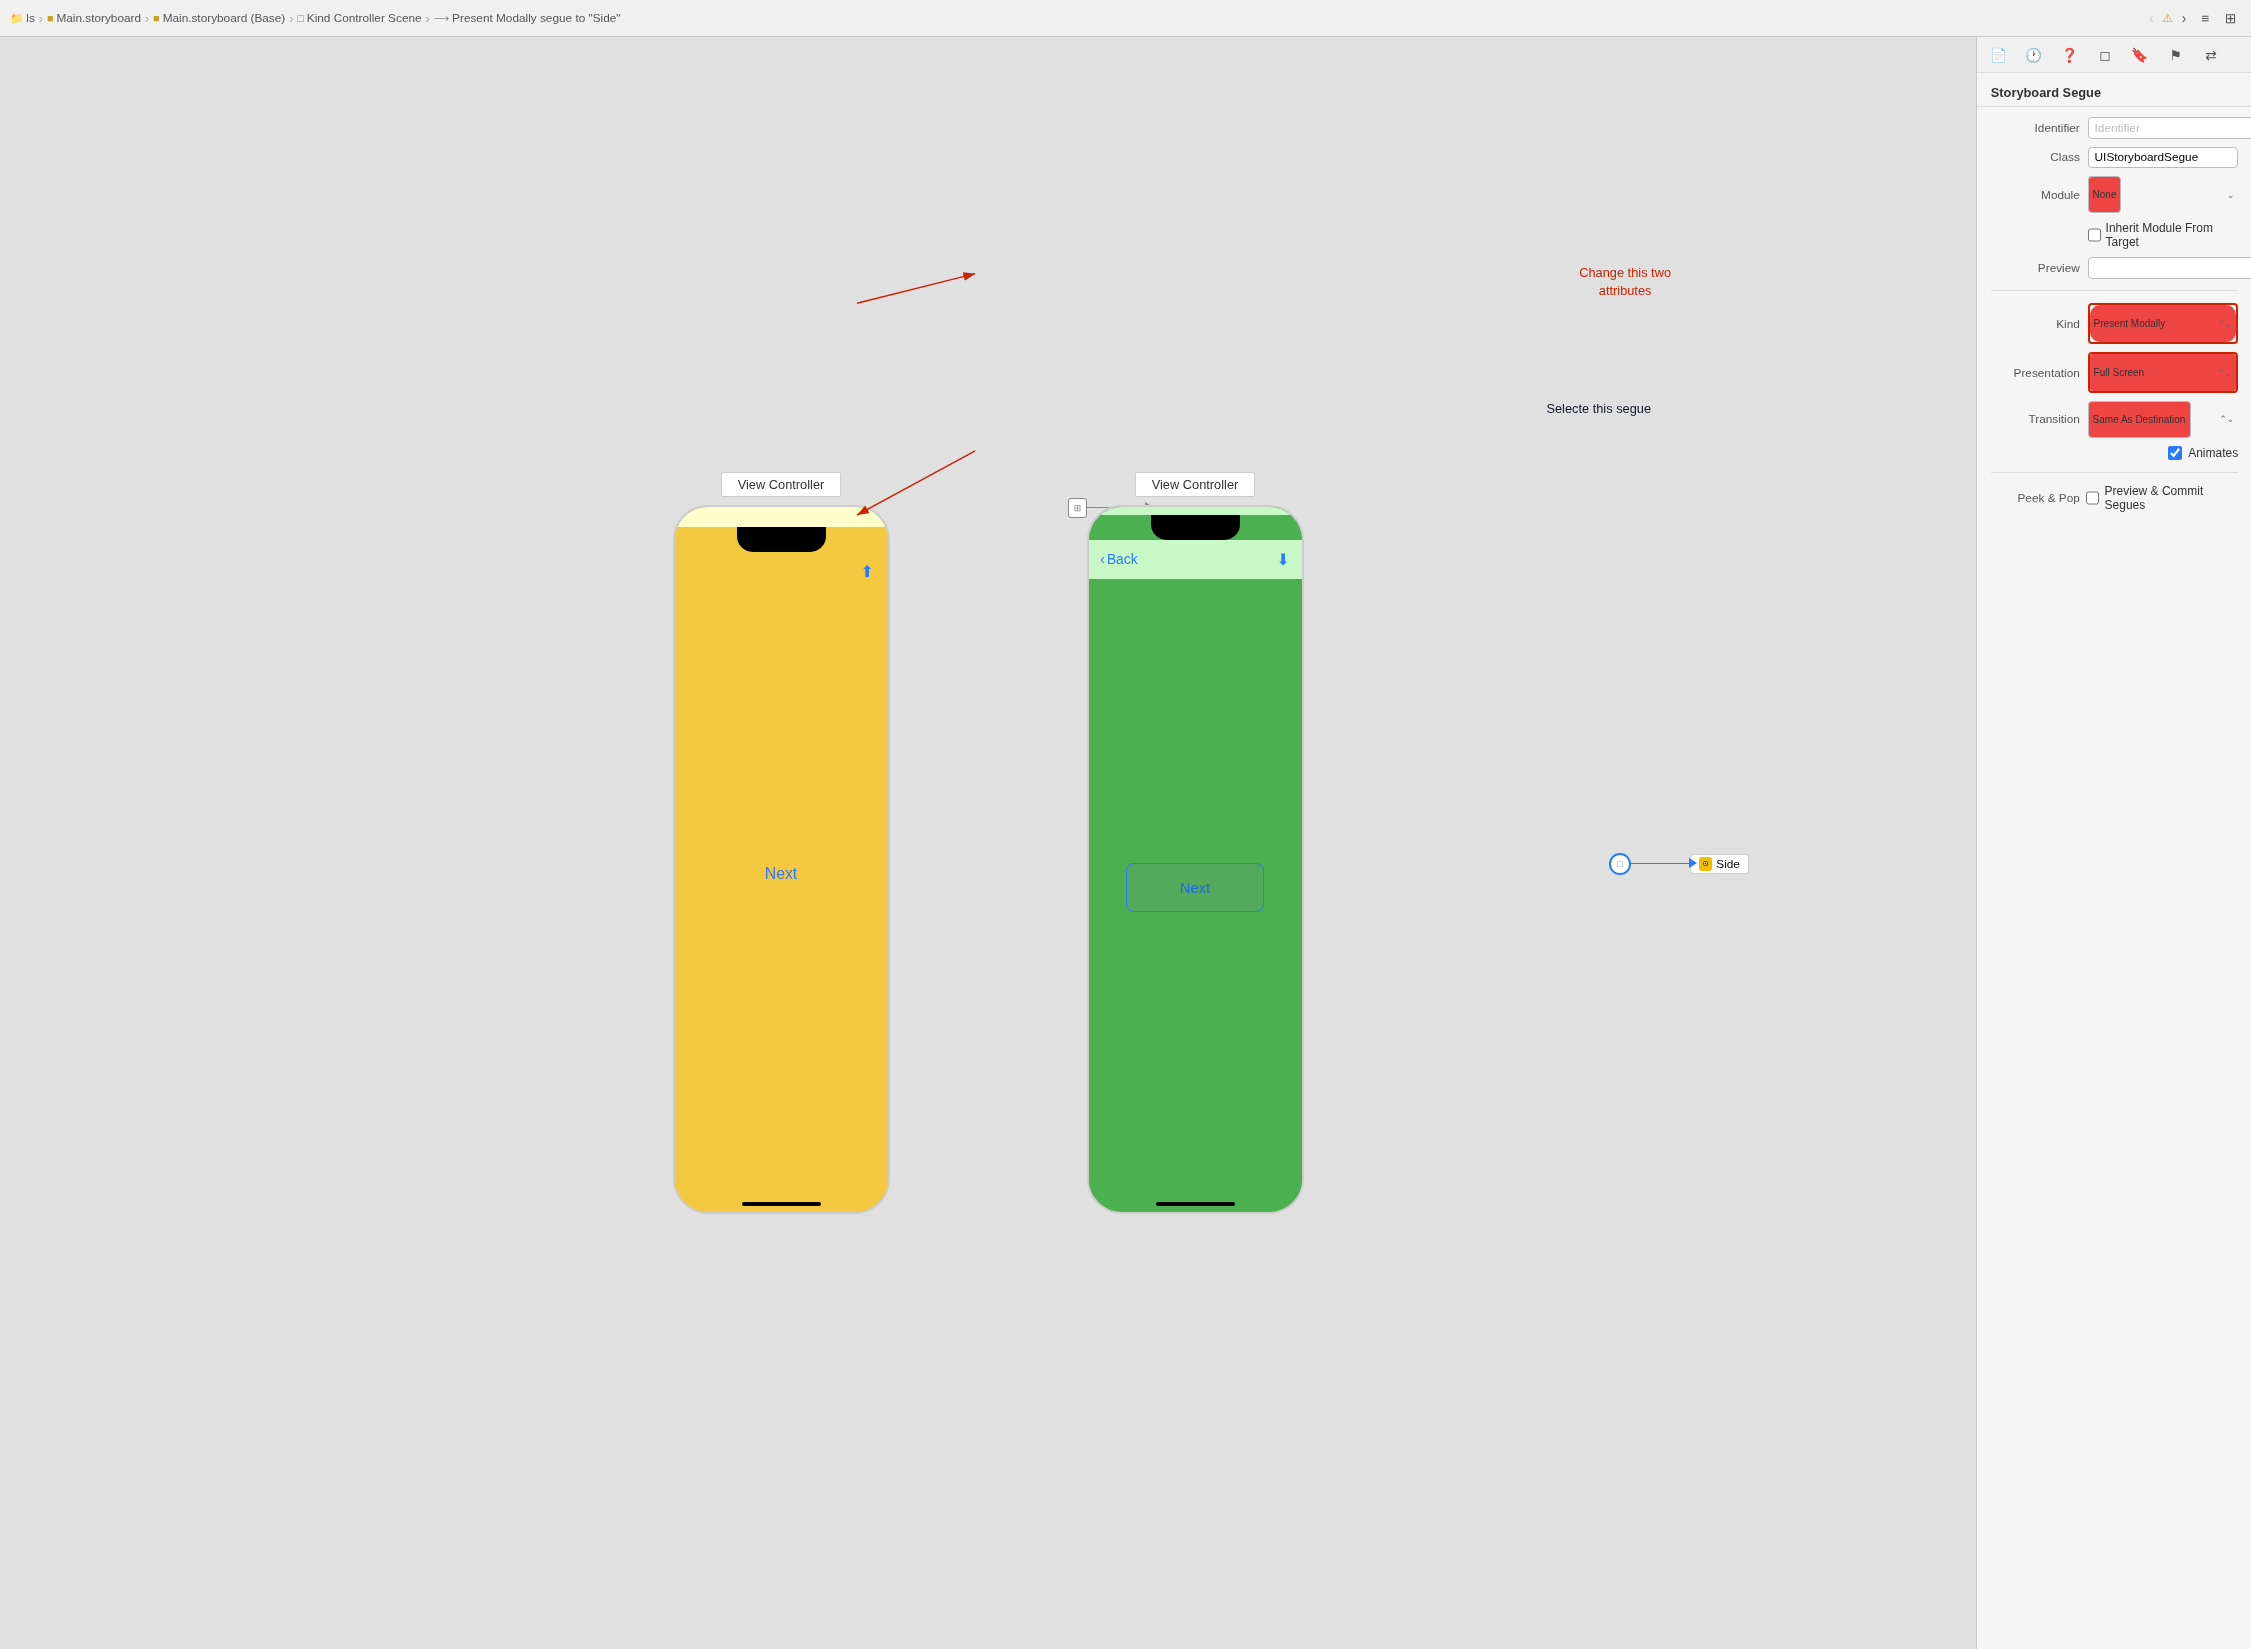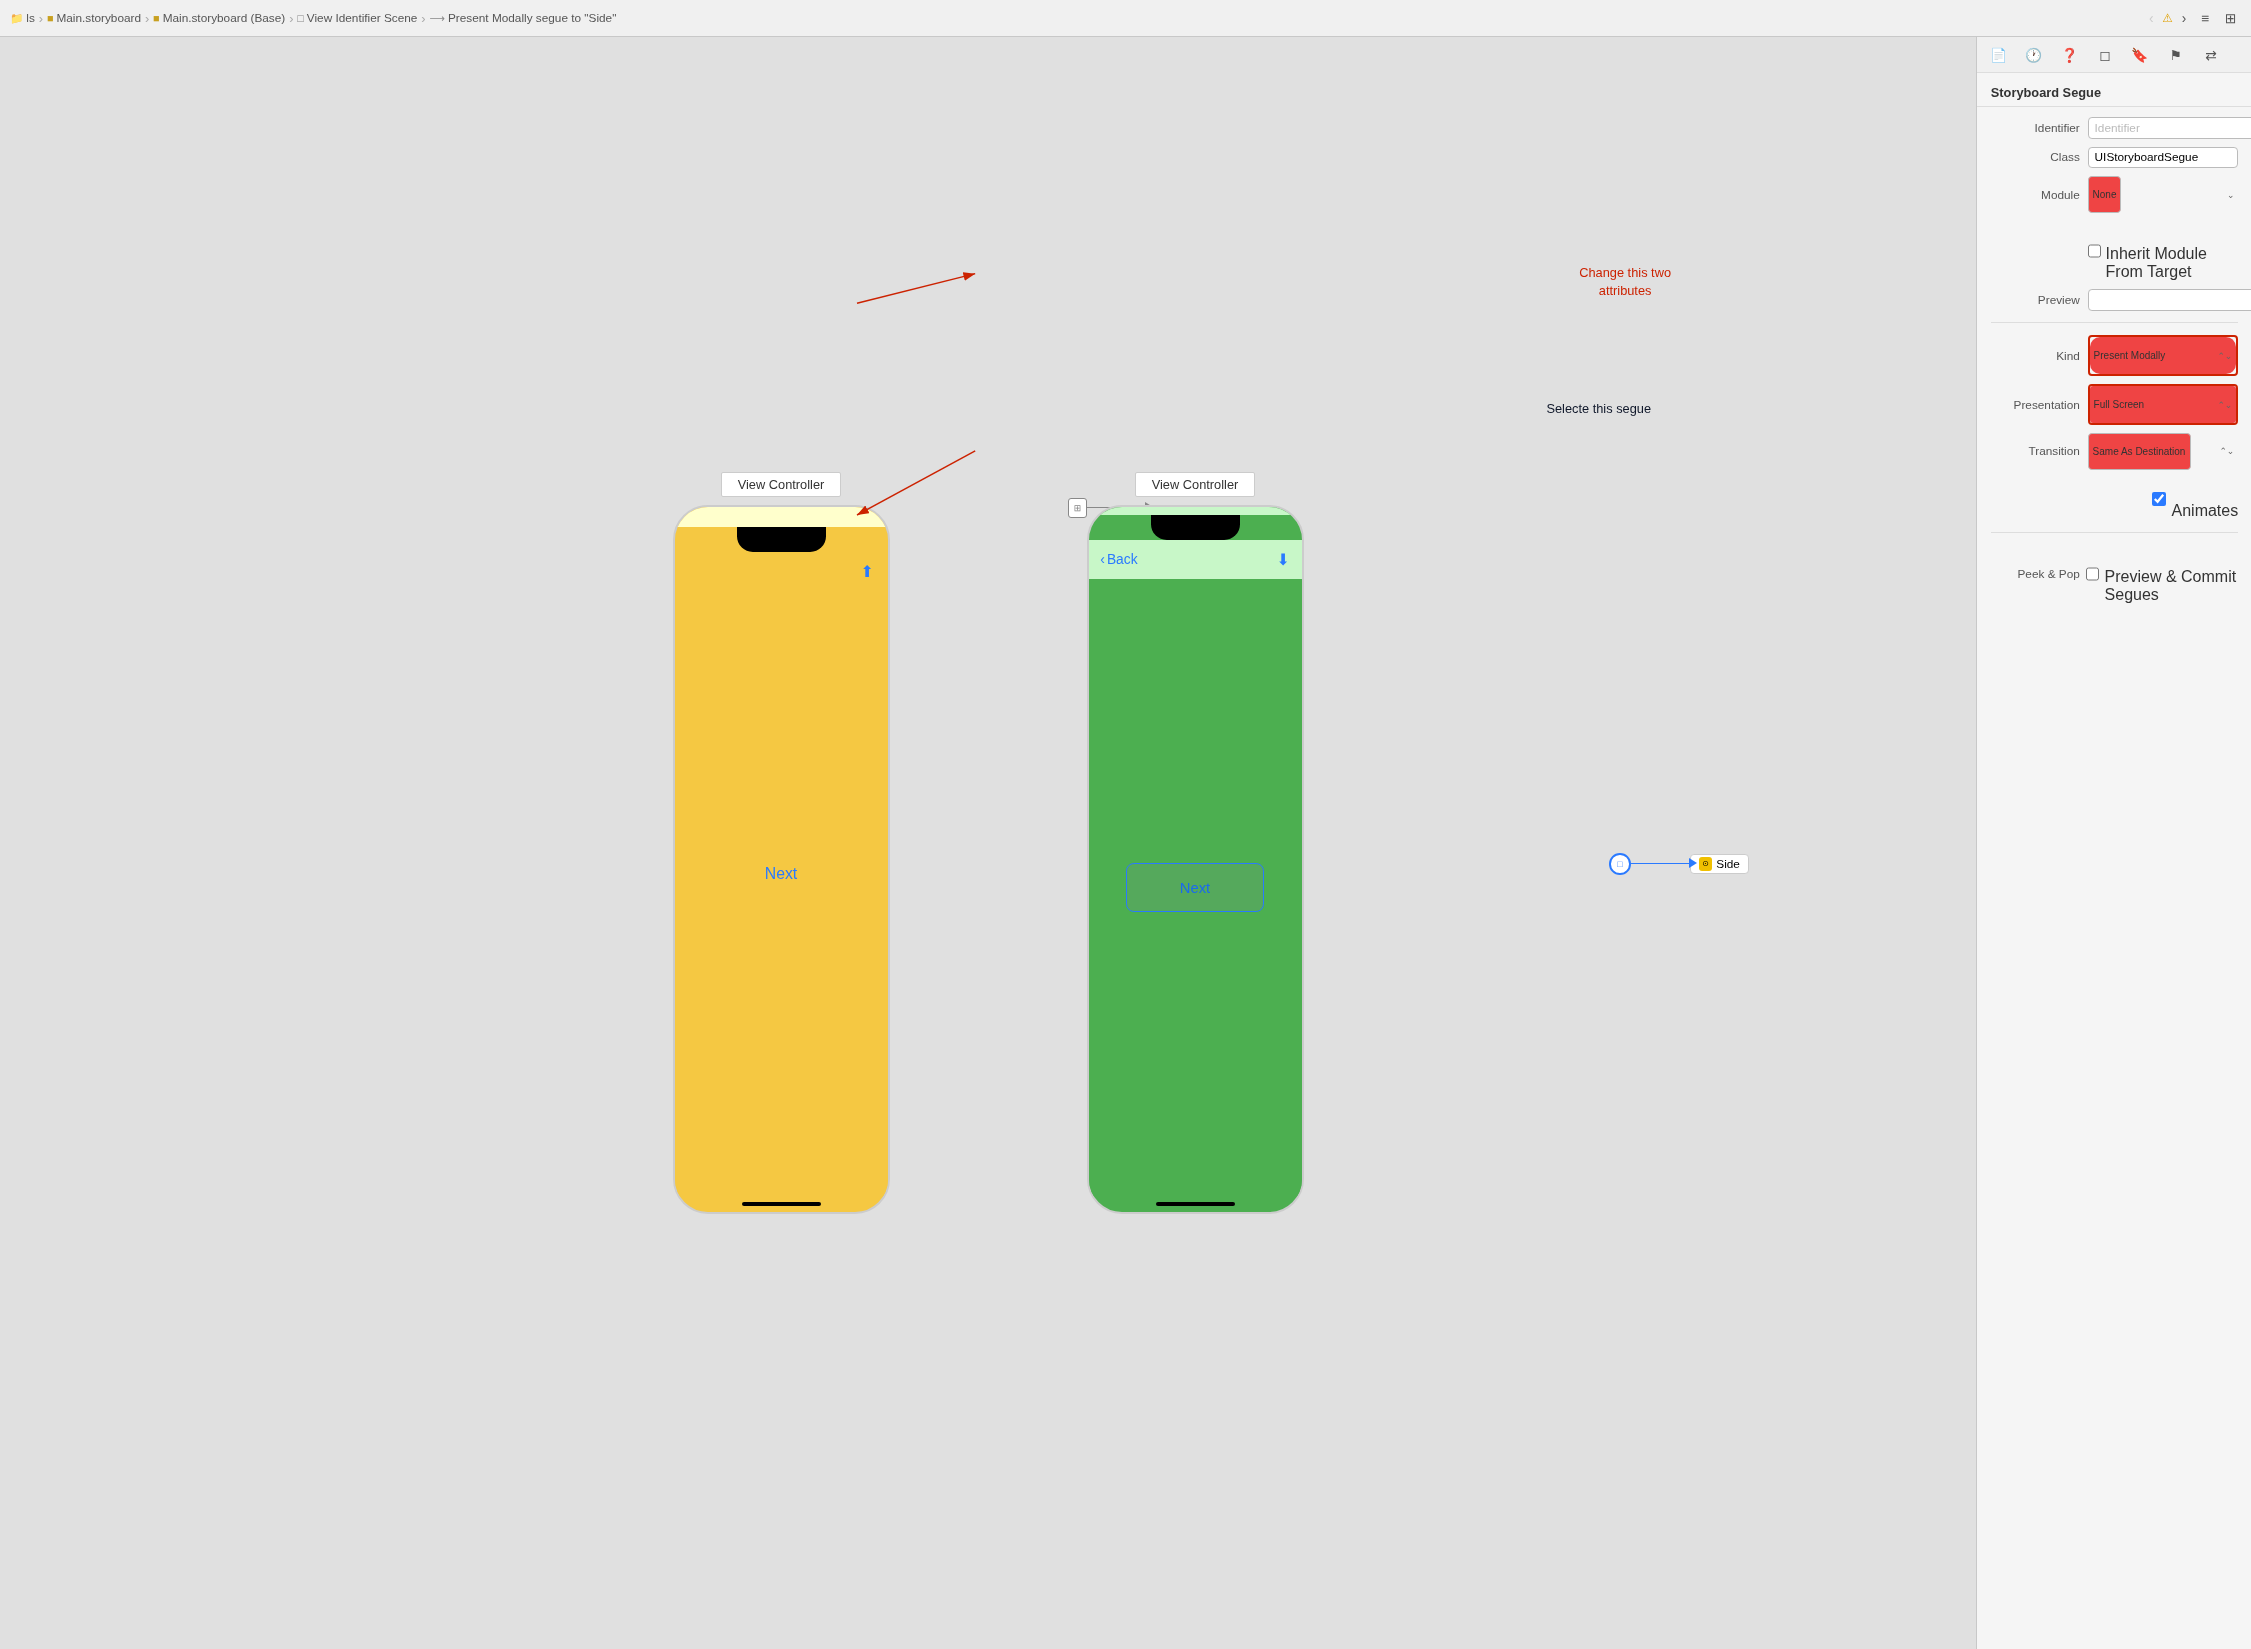--- a/index.html
+++ b/index.html
@@ -335,23 +335,22 @@
       gap: 5.9px;
       padding-left: 99px;
       justify-content: flex-end;
     }
     .inspector-checkbox {
       width: 13.8px;
       height: 13.8px;
       accent-color: #2a7aff;
     }
     .inspector-checkbox-label {
-      font-size: 16px;
+      font-size: 12px;
       color: #333;
-      margin-top: 24px;
     }
 
     
     .inspector-peekpop-row {
       display: flex;
       align-items: center;
       gap: 5.9px;
     }
     .inspector-divider {
       height: 1px;
@@ -418,21 +417,21 @@
       <span>Main.storyboard</span>
     </span>
     <span class="breadcrumb-sep">›</span>
     <span class="breadcrumb-item">
       <span style="font-size:10.8px; color:#c8a020;">■</span>
       <span>Main.storyboard (Base)</span>
     </span>
     <span class="breadcrumb-sep">›</span>
     <span class="breadcrumb-item">
       <span style="font-size:10.8px; color:#888;">□</span>
-      <span>View Identifier Scene</span>
+      <span>Kind Controller Scene</span>
     </span>
     <span class="breadcrumb-sep">›</span>
     <span class="breadcrumb-item">
       <span style="font-size:10.8px; color:#888;">⟶</span>
       <span>Present Modally segue to "Side"</span>
     </span>
   </div>
   <div class="toolbar-spacer"></div>
   <div class="toolbar-nav-btns">
     <button class="toolbar-nav-btn" disabled="">‹</button>

